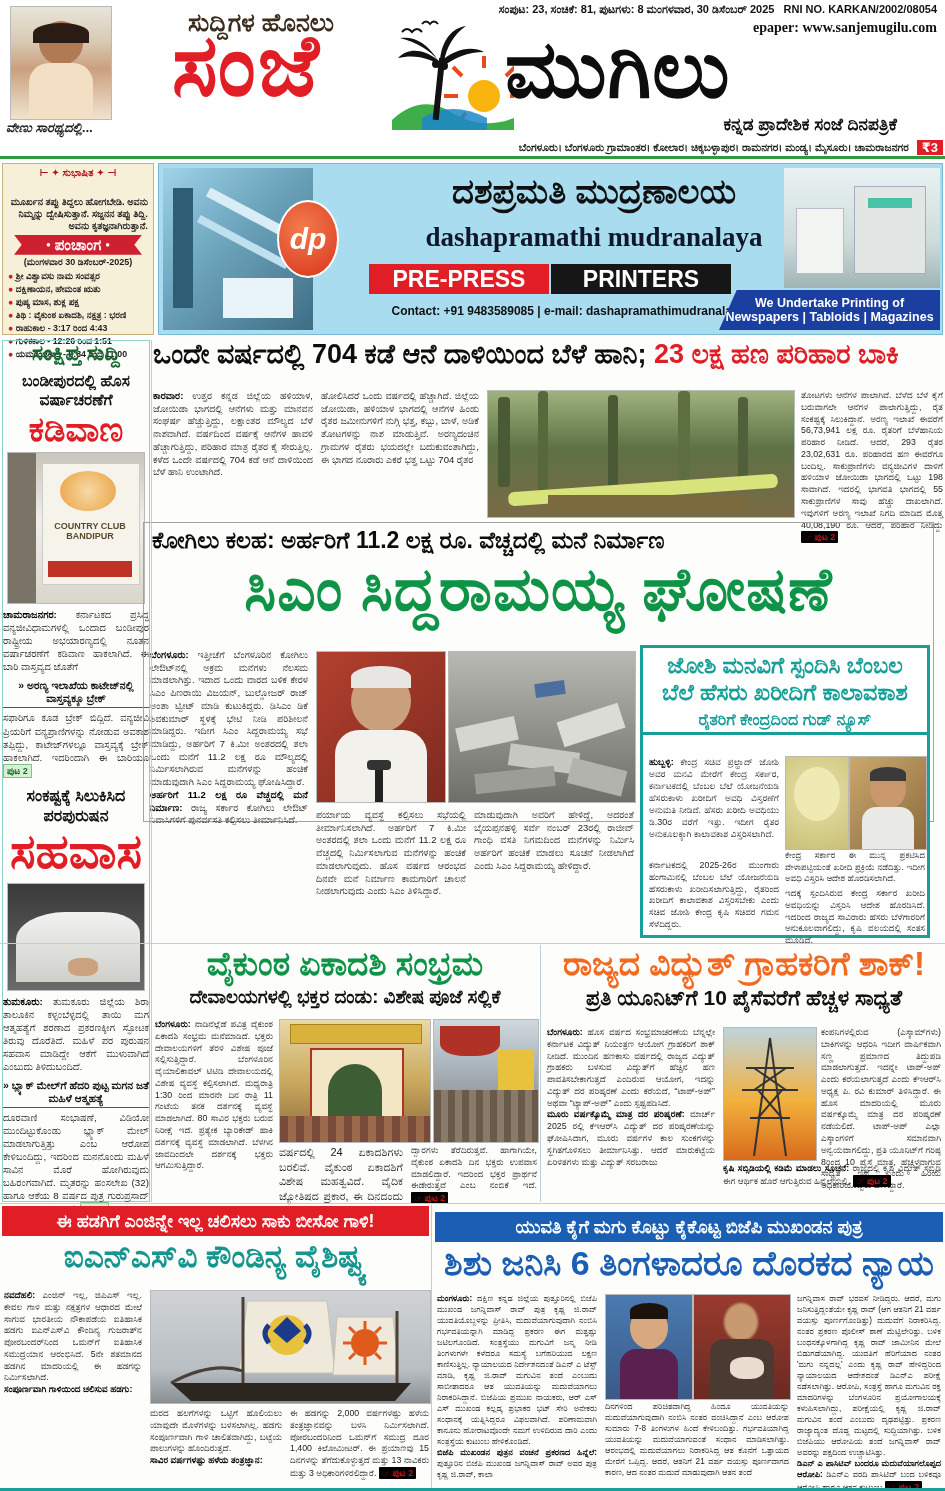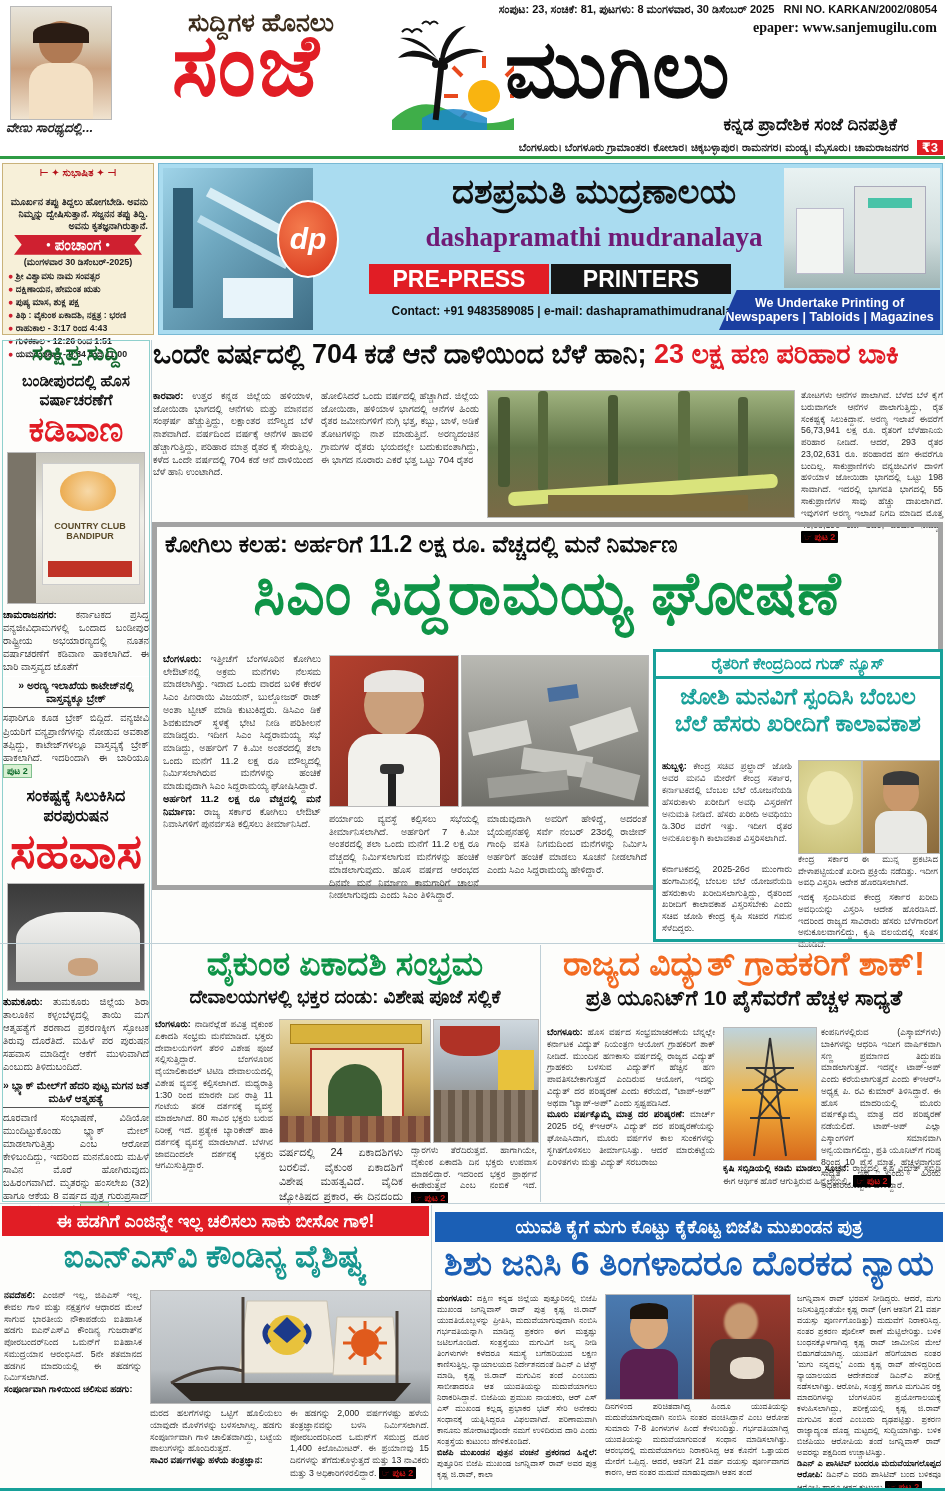--- a/index.html
+++ b/index.html
@@ -106,21 +106,21 @@
     <div class="photo" style="left:4px;top:4px;width:150px;height:162px;background:linear-gradient(135deg,#9fd3e8 0%,#6fa8c0 40%,#3e6d85 100%);border:none;">
       <div style="position:absolute;left:10px;top:20px;width:20px;height:120px;background:#2f5d74;"></div>
       <div style="position:absolute;left:40px;top:40px;width:90px;height:10px;background:#d8edf5;transform:rotate(28deg);"></div>
       <div style="position:absolute;left:30px;top:70px;width:100px;height:8px;background:#bfe0ee;transform:rotate(28deg);"></div>
       <div style="position:absolute;left:60px;top:110px;width:70px;height:40px;background:#e8f4fa;"></div>
     </div>
     <div class="abs" style="left:118px;top:36px;width:58px;height:74px;background:radial-gradient(circle at 40% 35%,#f47b4d,#d8351c);border-radius:50%;display:flex;align-items:center;justify-content:center;border:2px solid #fff;">
       <span style="color:#fff;font-size:30px;font-weight:bold;font-style:italic;">dp</span>
     </div>
     <div class="abs" style="left:185px;top:8px;width:500px;text-align:center;font-size:34px;font-weight:bold;color:#101010;">ದಶಪ್ರಮತಿ ಮುದ್ರಣಾಲಯ</div>
-    <div class="abs" style="left:185px;top:58px;width:500px;text-align:center;font-size:27px;font-weight:bold;color:#701a75;font-family:'Liberation Serif',serif;">dashapramathi mudranalaya</div>
+    <div class="abs" style="left:185px;top:58px;width:500px;text-align:center;font-size:27px;font-weight:bold;color:#0f172a;font-family:'Liberation Serif',serif;">dashapramathi mudranalaya</div>
     <div class="abs" style="left:210px;top:100px;width:180px;height:30px;background:#e11d25;color:#fff;font-size:23px;font-weight:bold;display:flex;align-items:center;justify-content:center;">PRE-PRESS</div>
     <div class="abs" style="left:392px;top:100px;width:180px;height:30px;background:#161616;color:#fff;font-size:23px;font-weight:bold;display:flex;align-items:center;justify-content:center;">PRINTERS</div>
     <div class="abs" style="left:175px;top:140px;width:540px;text-align:center;font-size:12px;font-weight:bold;color:#101010;">Contact: +91 9483589085 | e-mail: dashapramathimudranalaya@gmail.com</div>
     <div class="photo" style="left:625px;top:4px;width:156px;height:120px;background:linear-gradient(180deg,#e9f2f2 0%,#cfdcdc 60%,#9fb4b4 100%);border:none;">
       <div style="position:absolute;left:70px;top:18px;width:70px;height:86px;background:#e2e6e4;border:1px solid #aab;"></div>
       <div style="position:absolute;left:84px;top:30px;width:44px;height:10px;background:#49c3a8;"></div>
       <div style="position:absolute;left:12px;top:40px;width:46px;height:64px;background:#f2f4f2;border:1px solid #bbc;"></div>
     </div>
     <div class="abs" style="left:560px;top:126px;width:221px;height:40px;background:#1b3fa0;color:#fff;font-size:12.5px;font-weight:bold;display:flex;align-items:center;justify-content:center;text-align:center;clip-path:polygon(8% 0,100% 0,100% 100%,0 100%);padding:0 4px;box-sizing:border-box;">We Undertake Printing of Newspapers | Tabloids | Magazines</div>
   </div>
@@ -174,21 +174,21 @@
       <div style="position:absolute;left:190px;top:0px;width:12px;height:100px;background:#5d6f41;border-radius:4px;"></div>
       <div style="position:absolute;left:250px;top:6px;width:10px;height:92px;background:#50603a;border-radius:4px;"></div>
       <div style="position:absolute;left:20px;top:92px;width:270px;height:14px;background:#d9e37c;transform:rotate(-4deg);border-radius:6px;"></div>
       <div style="position:absolute;left:60px;top:104px;width:200px;height:16px;background:#7b6a3e;"></div>
     </div>
     <p class="bodytext col" style="left:648px;top:52px;width:142px;margin:0;font-size:8.8px;">
       <span>ತೋಟಗಳು ಆನೆಗಳ ಪಾಲಾಗಿವೆ. ಬೆಳೆದ ಬೆಳೆ ಕೈಗೆ ಬರುವಾಗಲೇ ಆನೆಗಳ ಪಾಲಾಗುತ್ತಿದ್ದು, ರೈತ ಸಂಕಷ್ಟಕ್ಕೆ ಸಿಲುಕಿದ್ದಾನೆ. ಅರಣ್ಯ ಇಲಾಖೆ ಈವರೆಗೆ 56,73,941 ಲಕ್ಷ ರೂ. ರೈತರಿಗೆ ಬೆಳೆಹಾನಿಯ ಪರಿಹಾರ ನೀಡಿದೆ. ಆದರೆ, 293 ರೈತರ 23,02,631 ರೂ. ಪರಿಹಾರದ ಹಣ ಈವರೆಗೂ ಬಂದಿಲ್ಲ. ಸಾಕುಪ್ರಾಣಿಗಳು ವನ್ಯಜೀವಿಗಳ ದಾಳಿಗೆ ಹಳಿಯಾಳ ಜೋಯಿಡಾ ಭಾಗದಲ್ಲಿ ಒಟ್ಟು 198 ಸಾವಾಗಿದೆ. ಇದರಲ್ಲಿ ಭಾಗವತಿ ಭಾಗದಲ್ಲಿ 55 ಸಾಕುಪ್ರಾಣಿಗಳ ಸಾವು ಹೆಚ್ಚು ದಾಖಲಾಗಿದೆ. ಇವುಗಳಿಗೆ ಅರಣ್ಯ ಇಲಾಖೆ ನಿಗದಿ ಮಾಡಿದ ಮೊತ್ತ 40,08,190 ರೂ. ಆದರೆ, ಪರಿಹಾರ ನೀಡಿದ್ದು</span> <span class="badge-y">☞ <span>ಪುಟ 2</span></span>
     </p>
   </div>
 
-  <div class="abs" style="left:152px;top:522px;width:791px;height:368px;border:5px solid #a3a3a3;box-sizing:border-box;">
+  <div class="abs" style="left:143px;top:522px;width:791px;height:300px;border:1px solid #a3a3a3;box-sizing:border-box;">
     <div style="position:absolute;left:8px;top:4px;font-size:23px;font-weight:bold;color:#0d0d0d;">ಕೋಗಿಲು ಕಲಹ: ಅರ್ಹರಿಗೆ 11.2 ಲಕ್ಷ ರೂ. ವೆಚ್ಚದಲ್ಲಿ ಮನೆ ನಿರ್ಮಾಣ</div>
     <div style="position:absolute;left:0;top:32px;width:100%;text-align:center;font-size:60px;font-weight:bold;color:#0f9447;letter-spacing:1px;">ಸಿಎಂ ಸಿದ್ದರಾಮಯ್ಯ ಘೋಷಣೆ</div>
 
     <p class="bodytext col" style="left:6px;top:126px;width:158px;margin:0;">
       <b>ಬೆಂಗಳೂರು:</b> <span>ಇತ್ತೀಚೆಗೆ ಬೆಂಗಳೂರಿನ ಕೋಗಿಲು ಲೇಔಟ್‌ನಲ್ಲಿ ಅಕ್ರಮ ಮನೆಗಳು ನೆಲಸಮ ಮಾಡಲಾಗಿತ್ತು. ಇದಾದ ಒಂದು ವಾರದ ಬಳಿಕ ಕೇರಳ ಸಿಎಂ ಪಿಣರಾಯಿ ವಿಜಯನ್, ಬುಲ್ಡೋಜರ್ ರಾಜ್ ಅಂತಾ ಟ್ವೀಟ್ ಮಾಡಿ ಕುಟುಕಿದ್ದರು. ಡಿಸಿಎಂ ಡಿಕೆ ಶಿವಕುಮಾರ್ ಸ್ಥಳಕ್ಕೆ ಭೇಟಿ ನೀಡಿ ಪರಿಶೀಲನೆ ಮಾಡಿದ್ದರು. ಇದೀಗ ಸಿಎಂ ಸಿದ್ದರಾಮಯ್ಯ ಸಭೆ ಮಾಡಿದ್ದು, ಅರ್ಹರಿಗೆ 7 ಕಿ.ಮೀ ಅಂತರದಲ್ಲಿ ತಲಾ ಒಂದು ಮನೆಗೆ 11.2 ಲಕ್ಷ ರೂ ಮೌಲ್ಯದಲ್ಲಿ ನಿರ್ಮಿಸಲಾಗಿರುವ ಮನೆಗಳನ್ನು ಹಂಚಿಕೆ ಮಾಡುವುದಾಗಿ ಸಿಎಂ ಸಿದ್ದರಾಮಯ್ಯ ಘೋಷಿಸಿದ್ದಾರೆ.</span><br>
       <b>ಅರ್ಹರಿಗೆ 11.2 ಲಕ್ಷ ರೂ ವೆಚ್ಚದಲ್ಲಿ ಮನೆ ನಿರ್ಮಾಣ:</b> <span>ರಾಜ್ಯ ಸರ್ಕಾರ ಕೋಗಿಲು ಲೇಔಟ್ ನಿವಾಸಿಗಳಿಗೆ ಪುನರ್ವಸತಿ ಕಲ್ಪಿಸಲು ತೀರ್ಮಾನಿಸಿದೆ.</span>
     </p>
     <div class="photo" style="left:172px;top:128px;width:128px;height:150px;background:linear-gradient(135deg,#b3402e 0%,#7e2a20 100%);">
       <div style="position:absolute;left:34px;top:18px;width:60px;height:62px;border-radius:50%;background:#caa07c;"></div>
       <div style="position:absolute;left:34px;top:14px;width:60px;height:22px;border-radius:50% 50% 0 0;background:#e8e6e2;"></div>
@@ -201,22 +201,22 @@
       <div style="position:absolute;left:60px;top:96px;width:70px;height:22px;background:#c7c7c1;transform:rotate(8deg);"></div>
       <div style="position:absolute;left:110px;top:60px;width:64px;height:26px;background:#dcdcd6;transform:rotate(-18deg);"></div>
       <div style="position:absolute;left:26px;top:118px;width:80px;height:20px;background:#9d9d97;transform:rotate(-6deg);"></div>
       <div style="position:absolute;left:120px;top:112px;width:56px;height:26px;background:#b3b3ad;transform:rotate(14deg);"></div>
       <div style="position:absolute;left:86px;top:30px;width:30px;height:14px;background:#4a6f9e;transform:rotate(-8deg);"></div>
     </div>
     <p class="bodytext col" style="left:172px;top:286px;width:150px;margin:0;">ಪರ್ಯಾಯ ವ್ಯವಸ್ಥೆ ಕಲ್ಪಿಸಲು ಸಭೆಯಲ್ಲಿ ತೀರ್ಮಾನಿಸಲಾಗಿದೆ. ಅರ್ಹರಿಗೆ 7 ಕಿ.ಮೀ ಅಂತರದಲ್ಲಿ ತಲಾ ಒಂದು ಮನೆಗೆ 11.2 ಲಕ್ಷ ರೂ ವೆಚ್ಚದಲ್ಲಿ ನಿರ್ಮಿಸಲಾಗುವ ಮನೆಗಳನ್ನು ಹಂಚಿಕೆ ಮಾಡಲಾಗುವುದು. ಹೊಸ ವರ್ಷದ ಆರಂಭದ ದಿನವೇ ಮನೆ ನಿರ್ಮಾಣ ಕಾಮಗಾರಿಗೆ ಚಾಲನೆ ನೀಡಲಾಗುವುದು ಎಂದು ಸಿಎಂ ತಿಳಿಸಿದ್ದಾರೆ.</p>
     <p class="bodytext col" style="left:330px;top:286px;width:160px;margin:0;">ಮಾಡುವುದಾಗಿ ಅವರಿಗೆ ಹೇಳಿದ್ದೆ, ಅದರಂತೆ ಬೈಯಪ್ಪನಹಳ್ಳಿ ಸರ್ವೆ ನಂಬರ್ 23ರಲ್ಲಿ ರಾಜೀವ್ ಗಾಂಧಿ ವಸತಿ ನಿಗಮದಿಂದ ಮನೆಗಳನ್ನು ನಿರ್ಮಿಸಿ ಅರ್ಹರಿಗೆ ಹಂಚಿಕೆ ಮಾಡಲು ಸೂಚನೆ ನೀಡಲಾಗಿದೆ ಎಂದು ಸಿಎಂ ಸಿದ್ದರಾಮಯ್ಯ ಹೇಳಿದ್ದಾರೆ.</p>
 
     <div class="abs" style="left:496px;top:122px;width:290px;height:293px;border:3px solid #17a099;box-sizing:border-box;background:#fff;">
+      <div style="text-align:center;color:#17a099;font-weight:bold;font-size:22.5px;line-height:1.2;padding:4px 6px 2px;">ಜೋಶಿ ಮನವಿಗೆ ಸ್ಪಂದಿಸಿ ಬೆಂಬಲ ಬೆಲೆ ಹೆಸರು ಖರೀದಿಗೆ ಕಾಲಾವಕಾಶ</div>
       <div style="text-align:center;color:#17a099;font-weight:bold;font-size:16px;padding:3px 0;border-bottom:3px solid #17a099;">ರೈತರಿಗೆ ಕೇಂದ್ರದಿಂದ ಗುಡ್ ನ್ಯೂಸ್</div>
-      <div style="text-align:center;color:#17a099;font-weight:bold;font-size:22.5px;line-height:1.2;padding:4px 6px 2px;">ಜೋಶಿ ಮನವಿಗೆ ಸ್ಪಂದಿಸಿ ಬೆಂಬಲ ಬೆಲೆ ಹೆಸರು ಖರೀದಿಗೆ ಕಾಲಾವಕಾಶ</div>
       <p class="bodytext" style="position:absolute;left:6px;top:108px;width:130px;margin:0;font-size:9px;">
         <b>ಹುಬ್ಬಳ್ಳಿ:</b> <span>ಕೇಂದ್ರ ಸಚಿವ ಪ್ರಲ್ಹಾದ್ ಜೋಶಿ ಅವರ ಮನವಿ ಮೇರೆಗೆ ಕೇಂದ್ರ ಸರ್ಕಾರ, ಕರ್ನಾಟಕದಲ್ಲಿ ಬೆಂಬಲ ಬೆಲೆ ಯೋಜನೆಯಡಿ ಹೆಸರುಕಾಳು ಖರೀದಿಗೆ ಅವಧಿ ವಿಸ್ತರಣೆಗೆ ಅನುಮತಿ ನೀಡಿದೆ. ಹೆಸರು ಖರೀದಿ ಅವಧಿಯು ಡಿ.30ರ ವರೆಗೆ ಇತ್ತು. ಇದೀಗ ರೈತರ ಅನುಕೂಲಕ್ಕಾಗಿ ಕಾಲಾವಕಾಶ ವಿಸ್ತರಿಸಲಾಗಿದೆ.</span>
       </p>
       <div class="photo" style="left:142px;top:108px;width:62px;height:92px;background:radial-gradient(circle at 50% 40%,#e8e2a8,#c9c078);">
         <div style="position:absolute;left:8px;top:10px;width:46px;height:54px;border-radius:50%;background:#efe9b4;"></div>
       </div>
       <div class="photo" style="left:206px;top:108px;width:76px;height:92px;background:linear-gradient(135deg,#caa86d 0%,#8a6a3c 100%);">
         <div style="position:absolute;left:20px;top:12px;width:36px;height:40px;border-radius:50%;background:#c99independent;background:#c9986c;"></div>
         <div style="position:absolute;left:20px;top:10px;width:36px;height:14px;border-radius:50% 50% 0 0;background:#3a3a3a;"></div>
         <div style="position:absolute;left:12px;top:50px;width:52px;height:42px;border-radius:14px 14px 0 0;background:#e9e9e5;"></div>

